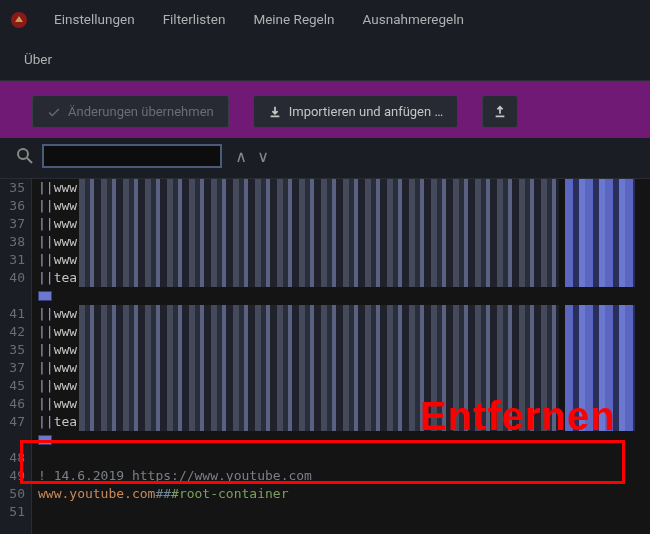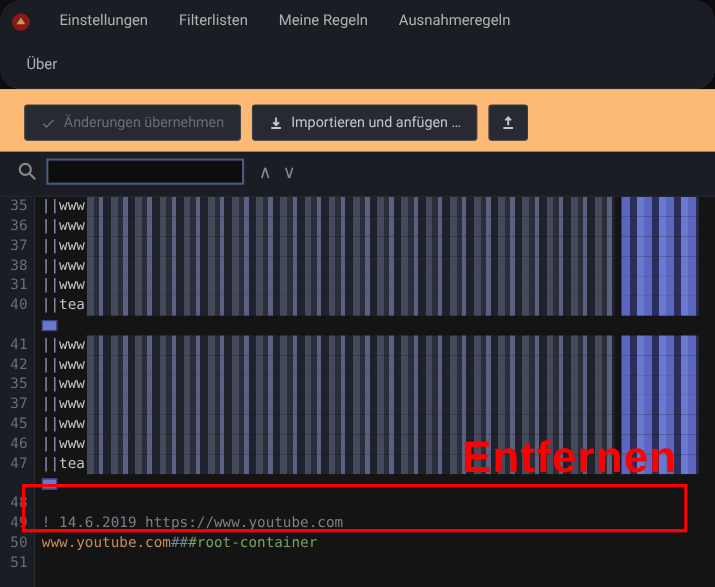--- a/index.html
+++ b/index.html
@@ -15,21 +15,20 @@
 
 
 .tabs {
   display: flex;
   flex-wrap: wrap;
   align-items: center;
   background: #1a1d24;
   padding: 0 10px;
   gap: 0;
   border-bottom: 1px solid #2a2d34;
-  border-radius: 19px;
 }
 .logo {
   width: 18px;
   height: 18px;
   margin-right: 12px;
 }
 .logo svg { display: block; }
 .tab {
   padding: 11px 14px;
   font-size: 13.5px;
@@ -43,23 +42,23 @@
 }
 .tab-row2 {
   width: 100%;
   display: flex;
   text-align: right;
 }
 
 
 .toolbar {
   display: flex;
-  gap: 10px;
-  padding: 14px 22px 10px;
-  background: #fdba74;
+  gap: 24px;
+  padding: 14px 32px 10px;
+  background: #701a75;
 }
 .btn {
   display: inline-flex;
   align-items: center;
   gap: 7px;
   padding: 8px 14px;
   background: #272a33;
   border: 1px solid #3a3d46;
   border-radius: 3px;
   color: #c5c5c5;

